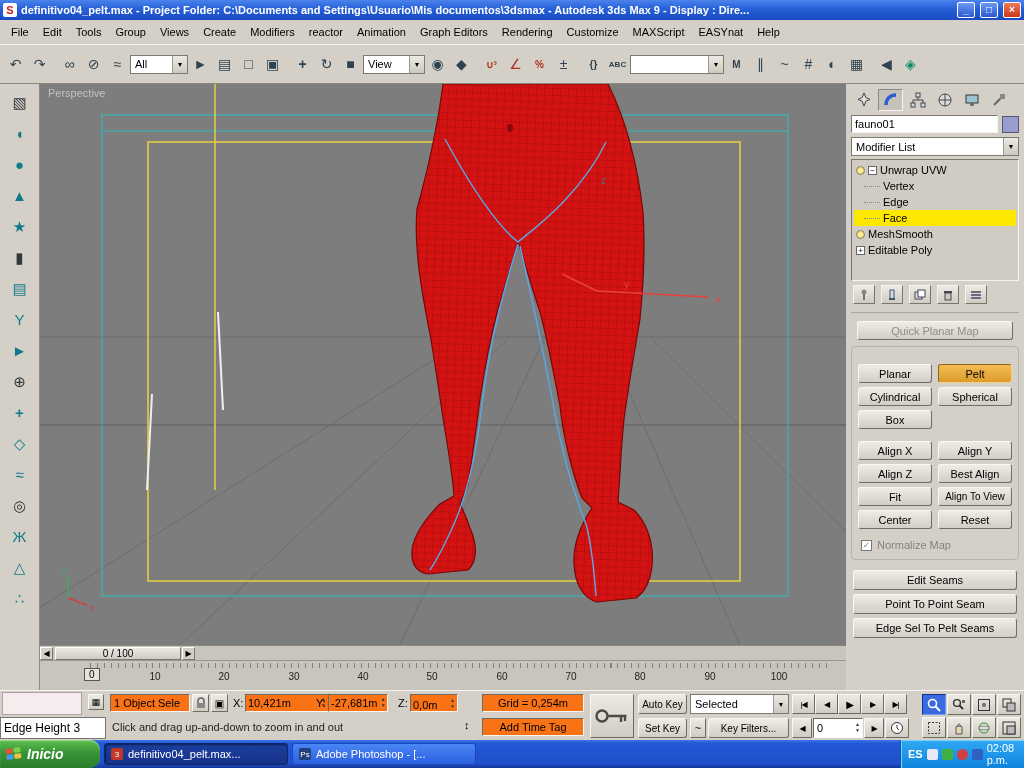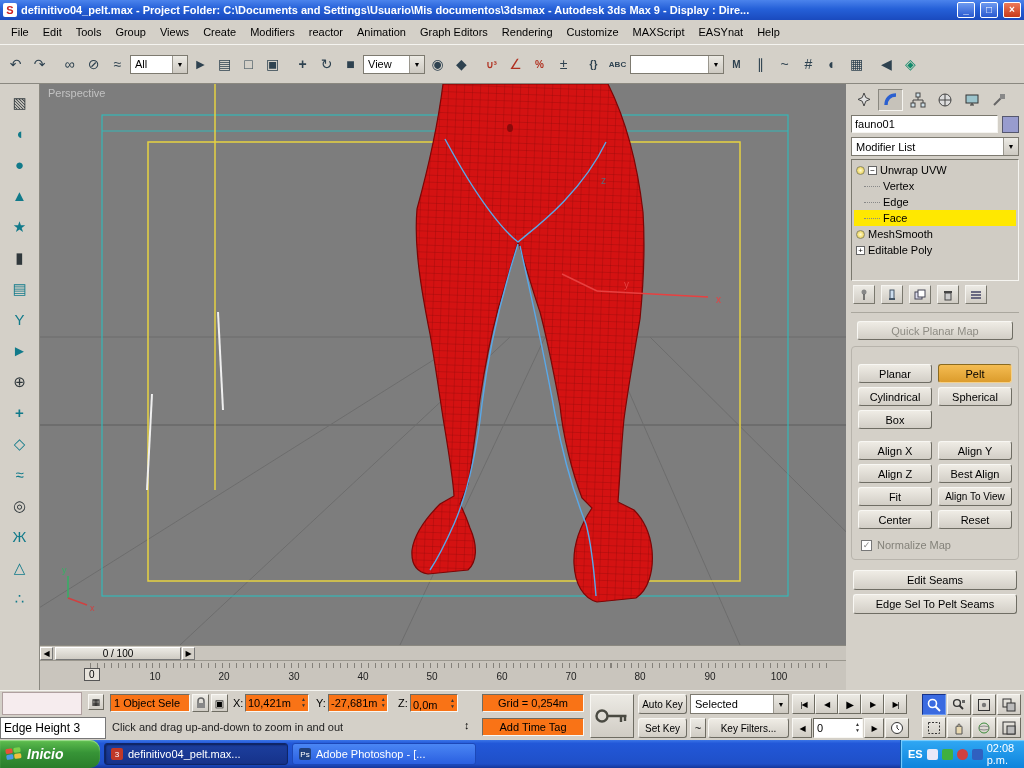--- a/index.html
+++ b/index.html
@@ -361,20 +361,21 @@
           <div class="mxbtn">Center</div>
           <div class="mxbtn">Reset</div>
         </div>
         <div class="checkrow">
           <span class="cbox">✓</span>
           <span>Normalize Map</span>
         </div>
       </div>
       <div class="seams">
         <div class="mxbtn">Edit Seams</div>
+        <div class="mxbtn">Point To Point Seam</div>
         <div class="mxbtn">Edge Sel To Pelt Seams</div>
       </div>
     </div>
   </div>
 
   <div class="trackbar">
     <div class="tarrow" style="left:0">◀</div>
     <div class="tslider">0 / 100</div>
     <div class="tarrow" style="left:142px">▶</div>
   </div>
@@ -403,21 +404,21 @@
     <div class="abs raised" style="left:88px;top:3px;width:16px;height:16px;display:flex;align-items:center;justify-content:center;font-size:9px">▦</div>
     <div class="abs sunken" style="left:110px;top:3px;width:80px;height:18px;padding:2px 3px;white-space:nowrap;overflow:hidden">1 Object Sele</div>
     <div class="abs raised" style="left:192px;top:3px;width:17px;height:18px;display:flex;align-items:center;justify-content:center">
         <svg width="10" height="12">
           <path d="M2 6V4a3 3 0 016 0v2" stroke="#666" fill="none" stroke-width="1.5"></path>
           <rect x="1" y="6" width="8" height="5" fill="#888"></rect>
         </svg>
       </div>
     <div class="abs raised" style="left:211px;top:3px;width:17px;height:18px;display:flex;align-items:center;justify-content:center;font-size:10px">▣</div>
     <span class="abs" style="left:233px;top:6px">X:</span>
-    <div class="abs sunken" style="left:245px;top:3px;width:64px;height:18px;display:flex;align-items:center">
+    <div class="abs sunken" style="left:245px;top:3px;width:84px;height:18px;display:flex;align-items:center">
       <span style="flex:1;padding:0 2px">10,421m</span>
       <span class="spin">
           <span>▲</span>
           <span>▼</span>
         </span>
     </div>
     <span class="abs" style="left:316px;top:6px">Y:</span>
     <div class="abs sunken" style="left:328px;top:3px;width:60px;height:18px;display:flex;align-items:center">
       <span style="flex:1;padding:0 2px">-27,681m</span>
       <span class="spin">

